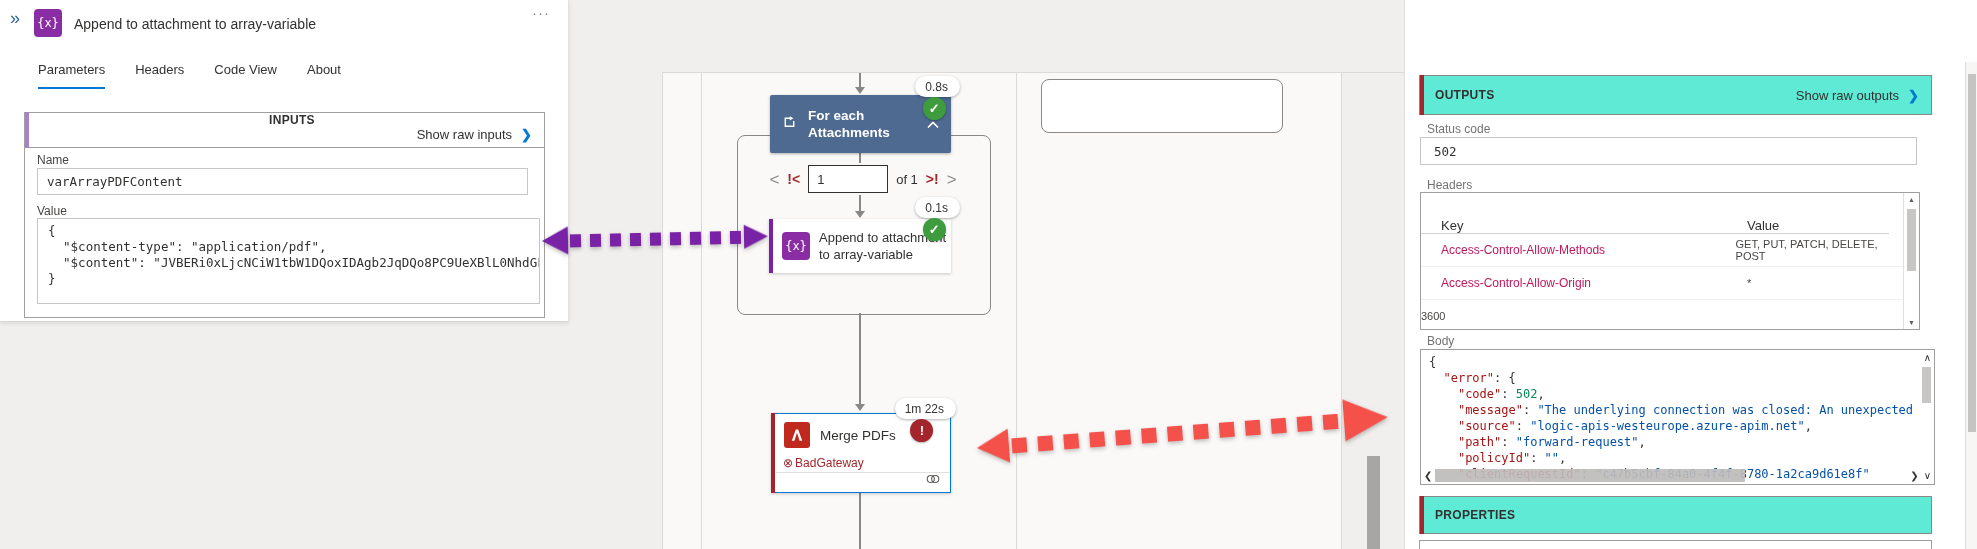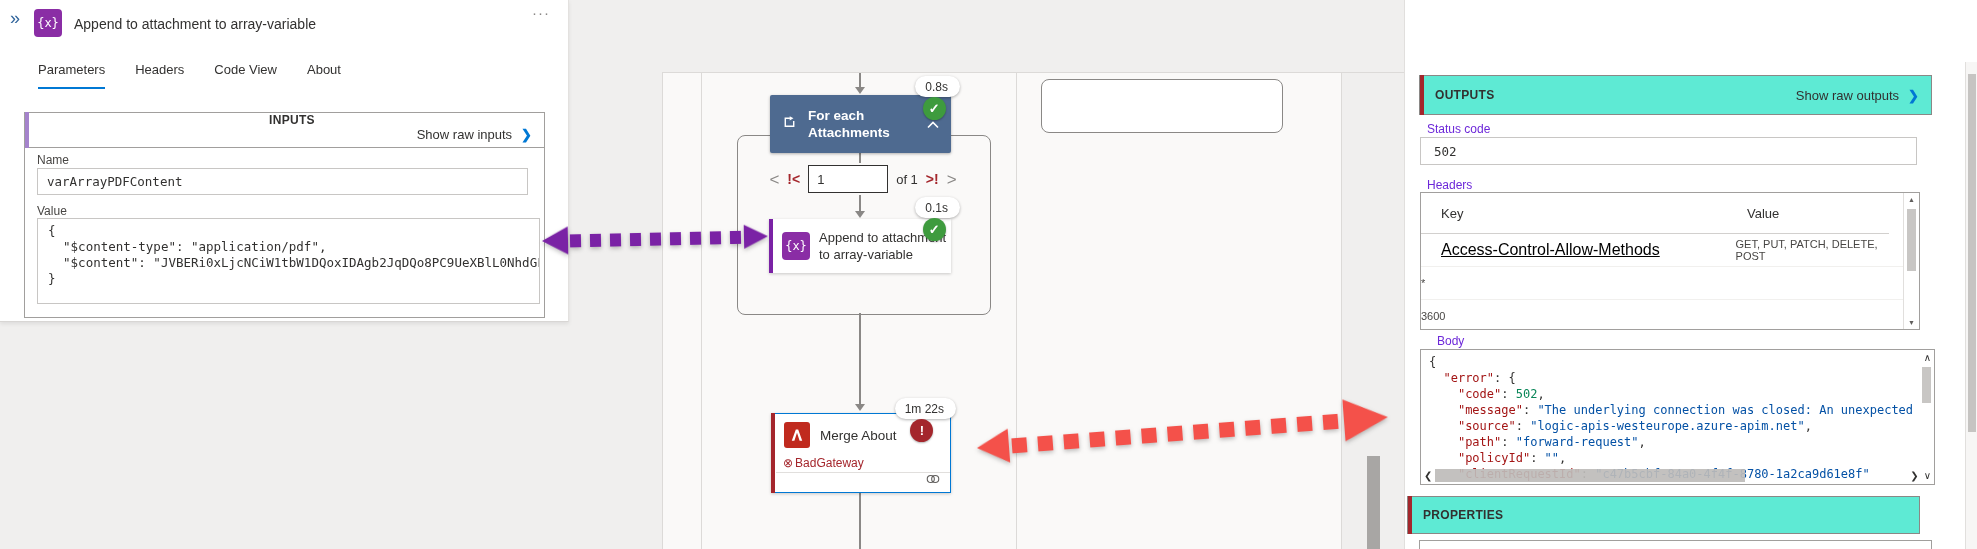--- a/index.html
+++ b/index.html
@@ -103,34 +103,34 @@
        background:repeating-linear-gradient(90deg,#f4514a 0 15px,transparent 15px 26px);}
   .red-arrow .head-r{width:0;height:0;border-top:21px solid transparent;border-bottom:21px solid transparent;
                      border-left:44px solid #f4514a;}
 
   
   .right-panel{position:absolute;left:1404px;top:0;width:573px;height:549px;background:#fff;
                border-left:1px solid #e1dfdd;}
   .section-header{position:absolute;height:38px;border:1px solid #8a8886;background:#5eead4;
                   display:flex;align-items:center;}
   .outputs-header{left:14px;top:75px;width:511px;}
-  .properties-header{left:2px;top:496px;width:511px;height:36px;}
-  .rp-label{position:absolute;font-size:12px;color:#6d28d9;}
+  .properties-header{left:14px;top:496px;width:511px;height:36px;}
+  .rp-label{position:absolute;font-size:12px;color:#737373;}
   .headers-table{position:absolute;left:15px;top:192px;width:498px;height:136px;border:1px solid #a19f9d;
                  background:#fff;overflow:hidden;}
   .tbl-scroll{position:absolute;right:0;top:0;bottom:0;width:15px;border-left:1px solid #e1dfdd;background:#fff;}
   .tbl-scroll .sb-up{position:absolute;top:3px;left:0;right:0;text-align:center;font-size:7px;color:#605e5c;cursor:pointer;}
   .tbl-scroll .sb-thumb{position:absolute;left:3px;top:16px;width:9px;height:62px;background:#c8c6c4;cursor:pointer;}
   .tbl-scroll .sb-down{position:absolute;bottom:3px;left:0;right:0;text-align:center;font-size:7px;color:#605e5c;cursor:pointer;}
-  .tbl-head{display:flex;height:40px;align-items:center;border-bottom:1px solid #d2d0ce;margin-right:30px;}
+  .tbl-head{display:flex;height:40px;align-items:flex-end;border-bottom:1px solid #d2d0ce;margin-right:30px;}
   .col-key{padding-left:20px;width:326px;box-sizing:border-box;font-size:13px;color:#323130;}
   .col-val{font-size:13px;color:#323130;}
   .tbl-row{display:flex;height:32px;align-items:center;margin-right:15px;}
   .tbl-row + .tbl-row{border-top:1px solid #f1f0ee;}
-  .row-key{padding-left:20px;width:326px;box-sizing:border-box;font-size:16px;color:#000000;text-decoration:underline;}
+  .row-key{padding-left:20px;width:326px;box-sizing:border-box;font-size:12px;color:#be185d;}
   .row-val{font-size:11px;color:#484644;}
   .body-box{position:absolute;left:15px;top:349px;width:513px;height:134px;border:1px solid #a19f9d;
             background:#fff;overflow:hidden;}
   .code{position:absolute;left:8px;top:4px;right:22px;z-index:2;}
   .code-line{font-family:"DejaVu Sans Mono","Liberation Mono",monospace;font-size:12px;line-height:16px;
              white-space:pre;overflow:hidden;}
   .tok-plain{color:#323130;}
   .tok-key{color:#a31515;}
   .tok-str{color:#0451a5;}
   .tok-num{color:#098658;}
@@ -248,21 +248,21 @@
     </div>
 
     <div class="action-card merge-card">
       <div class="card-accent" style="background:#a4262c;left:-1px;top:-1px;bottom:-1px;"></div>
       <div class="merge-row1">
         <div class="merge-icon">
           <svg width="18" height="18" viewBox="0 0 20 20">
               <path fill="#fff" d="M4.2 16.5L8.7 4h2.6l4.5 12.5h-2.9L10 7.4 7.1 16.5Z"></path>
             </svg>
         </div>
-        <div class="merge-title">Merge About</div>
+        <div class="merge-title">Merge PDFs</div>
       </div>
       <div class="merge-error">
         <span>⊗</span>
         <span>BadGateway</span>
       </div>
       <div class="merge-divider"></div>
       <div class="merge-link">
         <svg width="16" height="12" viewBox="0 0 18 12">
             <circle cx="6.5" cy="6" r="4" fill="none" stroke="#605e5c" stroke-width="1.2"></circle>
             <circle cx="11.5" cy="6" r="4" fill="none" stroke="#605e5c" stroke-width="1.2"></circle>
@@ -304,33 +304,34 @@
     <div class="headers-table">
       <div class="tbl-head">
         <div class="col-key">Key</div>
         <div class="col-val">Value</div>
       </div>
       <div class="tbl-row">
         <div class="row-key">Access-Control-Allow-Methods</div>
         <div class="row-val">GET, PUT, PATCH, DELETE, POST</div>
       </div>
       <div class="tbl-row">
+        <div class="row-key">Access-Control-Allow-Origin</div>
         <div class="row-val">*</div>
       </div>
       <div class="tbl-row">
         <div class="row-val">3600</div>
       </div>
       <div class="tbl-scroll">
         <div class="sb-up">▲</div>
         <div class="sb-thumb"></div>
         <div class="sb-down">▼</div>
       </div>
     </div>
 
-    <div class="rp-label" style="left:32px;top:334px;">Body</div>
+    <div class="rp-label" style="left:22px;top:334px;">Body</div>
     <div class="body-box">
       <div class="code">
         <div class="code-line"><span class="tok-plain">{</span></div>
         <div class="code-line"><span class="tok-plain">  </span><span class="tok-key">"error"</span><span class="tok-plain">: {</span></div>
         <div class="code-line"><span class="tok-plain">    </span><span class="tok-key">"code"</span><span class="tok-plain">: </span><span class="tok-num">502</span><span class="tok-plain">,</span></div>
         <div class="code-line"><span class="tok-plain">    </span><span class="tok-key">"message"</span><span class="tok-plain">: </span><span class="tok-str">"The underlying connection was closed: An unexpected er</span></div>
         <div class="code-line"><span class="tok-plain">    </span><span class="tok-key">"source"</span><span class="tok-plain">: </span><span class="tok-str">"logic-apis-westeurope.azure-apim.net"</span><span class="tok-plain">,</span></div>
         <div class="code-line"><span class="tok-plain">    </span><span class="tok-key">"path"</span><span class="tok-plain">: </span><span class="tok-str">"forward-request"</span><span class="tok-plain">,</span></div>
         <div class="code-line"><span class="tok-plain">    </span><span class="tok-key">"policyId"</span><span class="tok-plain">: </span><span class="tok-str">""</span><span class="tok-plain">,</span></div>
         <div class="code-line"><span class="tok-plain">    </span><span class="tok-key">"clientRequestId"</span><span class="tok-plain">: </span><span class="tok-str">"c47b5cbf-84a0-4f4f-8780-1a2ca9d61e8f"</span></div>

